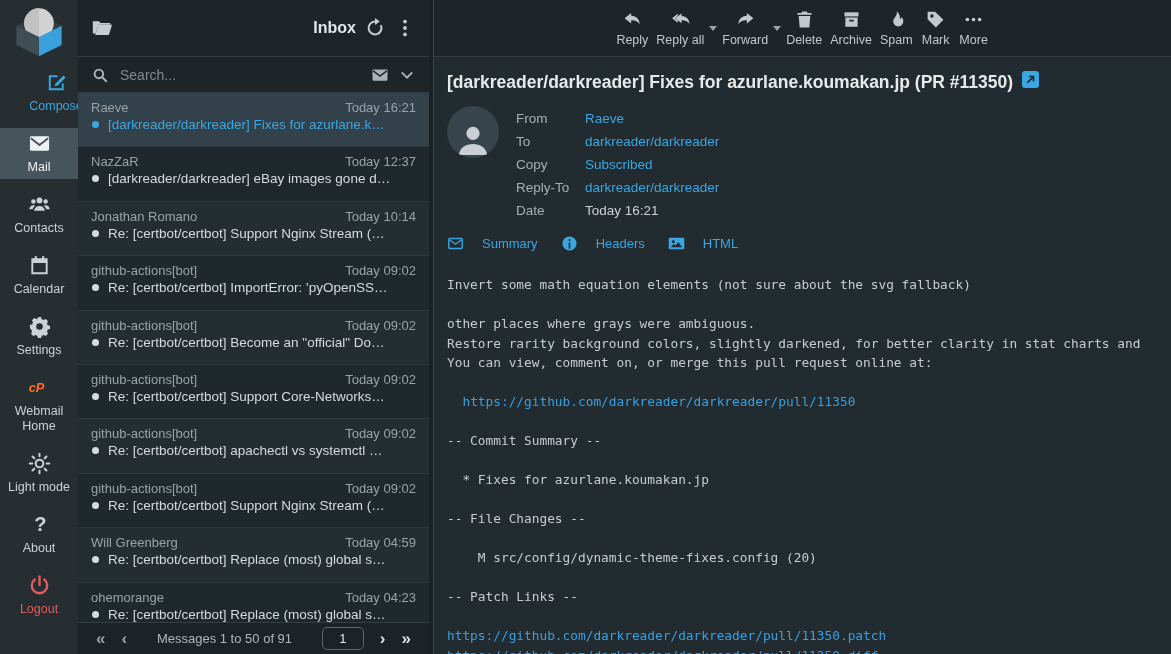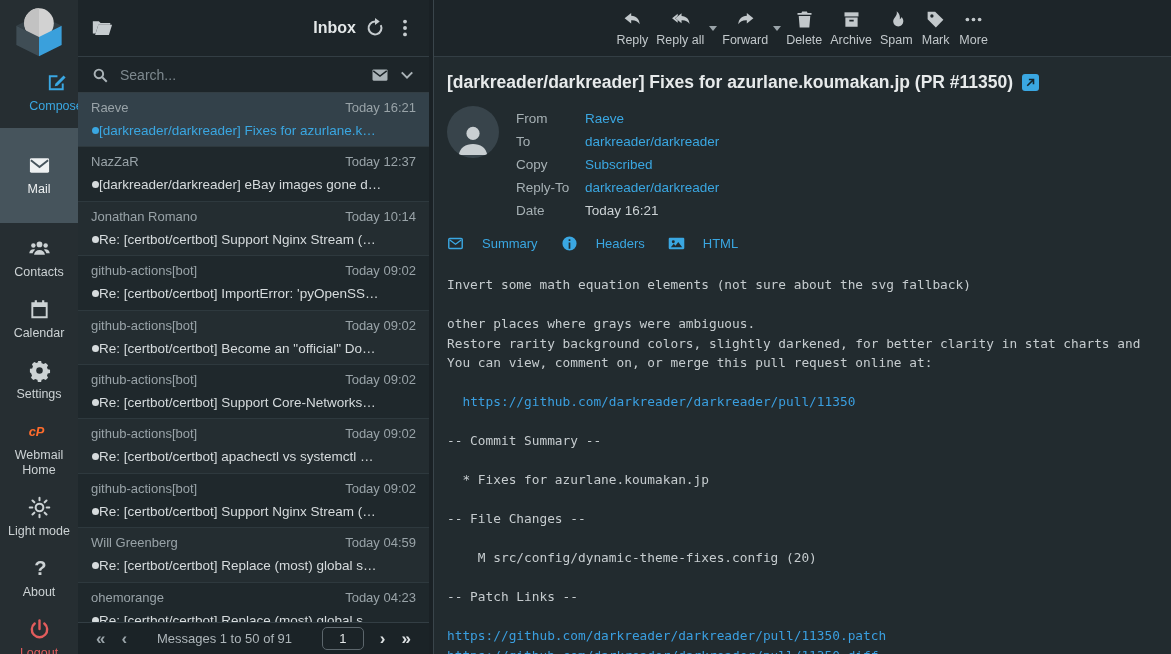--- a/index.html
+++ b/index.html
@@ -32,21 +32,21 @@
   .search-bar .icon svg{width:18px;height:18px;color:#aab3b7}
   .search-input{flex:1;background:transparent;border:none;outline:none;color:#cfd5d7;font-size:14px;
                 font-family:"Liberation Sans",sans-serif;min-width:0}
   .search-input::placeholder{color:#7e898f}
   .rows{flex:1;overflow:hidden}
   .row{height:54.4px;box-sizing:border-box;border-bottom:1px solid #2e393e;padding:7px 13px 0;cursor:pointer}
   .row:nth-child(odd){background:#242d31}
   .row:nth-child(even){background:#1f282c}
   .row.selected{background:#33414a}
   .r1{display:flex;justify-content:space-between;font-size:13px;color:#99a3a8;line-height:16px;gap:8px}
-  .r2{display:flex;align-items:center;margin-top:6px;font-size:13.5px;color:#d6dbdd;line-height:17px}
+  .r2{display:flex;align-items:center;gap:9px;font-size:13.5px;color:#d6dbdd;line-height:17px}
   .dot{width:7px;height:7px;border-radius:50%;background:#d6dbdd;flex:none;margin-left:1px}
   .row.selected .r2{color:#3aa7e2}
   .row.selected .dot{background:#3aa7e2}
   .subj{white-space:nowrap;overflow:hidden;flex:1}
   .list-foot{height:32px;flex:none;background:#1b2327;border-top:1px solid #333e44;display:flex;
              align-items:center;padding:0 12px;gap:4px;font-size:13px;color:#98a2a7;box-sizing:border-box}
   .pagebtn{font-size:17px;font-weight:bold;color:#9aa4a9;cursor:pointer;padding:0 6px;line-height:1}
   .pagebtn.on{color:#dde1e3}
   .status{flex:1;text-align:center;color:#aeb6ba}
   .pagebox{width:40px;height:21px;border:1px solid #5c666c;border-radius:5px;color:#e2e5e6;display:flex;
@@ -56,21 +56,21 @@
   .content{flex:1;display:flex;flex-direction:column;background:#222b2f;border-left:1px solid #3a454b;
            overflow:hidden;min-width:0}
   .toolbar{height:57px;flex:none;border-bottom:1px solid #333e44;background:#1d2529;display:flex;
            align-items:center;justify-content:center;gap:8px;box-sizing:border-box}
   .tool{display:flex;flex-direction:column;align-items:center;color:#c2c8cb;cursor:pointer;position:relative;min-width:30px}
   .tool .icon svg{width:21px;height:21px}
   .tool .lbl{font-size:12.5px;margin-top:3px;white-space:nowrap}
   .caret{position:absolute;right:-13px;top:17px;width:0;height:0;border-left:4.5px solid transparent;
          border-right:4.5px solid transparent;border-top:5.5px solid #9aa4a9}
   .msg{flex:1;overflow:hidden;padding:13px 13px 0;box-sizing:border-box}
-  .subject-row{display:flex;align-items:center;gap:9px;margin:1px 0 13px}
+  .subject-row{display:flex;align-items:flex-start;gap:9px;margin:1px 0 13px}
   .subject{font-size:17.5px;font-weight:bold;color:#e7eaeb;line-height:22px;white-space:nowrap;overflow:hidden}
   .extlink{width:17px;height:17px;border-radius:3px;background:#3aa7e2;flex:none;display:flex;
            align-items:center;justify-content:center;cursor:pointer}
   .extlink svg{width:13px;height:13px}
   .headerblock{display:flex;gap:17px}
   .avatar{width:52px;height:52px;border-radius:50%;background:#38444b;flex:none;overflow:hidden;
           display:flex;align-items:flex-end;justify-content:center}
   .avatar svg{width:36px;height:36px;color:#c9cfd2}
   .hrows{flex:1;min-width:0;padding-top:1px}
   .hrow{display:flex;font-size:13.5px;line-height:23px}
@@ -100,21 +100,21 @@
       </svg>
     </div>
     <div id="side-items" style="display:contents"><div class="side-item tone-accent" style="margin: 5px 5px; padding-left: 34px;">
     <span class="icon">
             <svg viewBox="0 0 24 24" fill="currentColor">
               <path d="M4 4.5h9v2H6v11.5h11.5V13h2v7H4z"></path>
               <path d="M10.8 13.2l8.6-8.6 2.1 2.1-8.6 8.6-2.7.6z"></path>
             </svg>
           </span>
     <span class="lbl">Compose</span>
-  </div><div class="side-item selected" style="padding: 26px 0px; margin: 5px 2px;">
+  </div><div class="side-item selected" style="padding: 4px 0px; margin: 5px 2px;">
     <span class="icon">
             <svg viewBox="0 0 24 24">
               <rect x="2" y="4.5" width="20" height="15" rx="1.5" fill="currentColor"></rect>
               <path d="M3 6.5l9 7 9-7" stroke="#46545c" stroke-width="2" fill="none"></path>
             </svg>
           </span>
     <span class="lbl">Mail</span>
   </div><div class="side-item" style="margin: 5px 0px;">
     <span class="icon">
             <svg viewBox="0 0 24 24" fill="currentColor">

